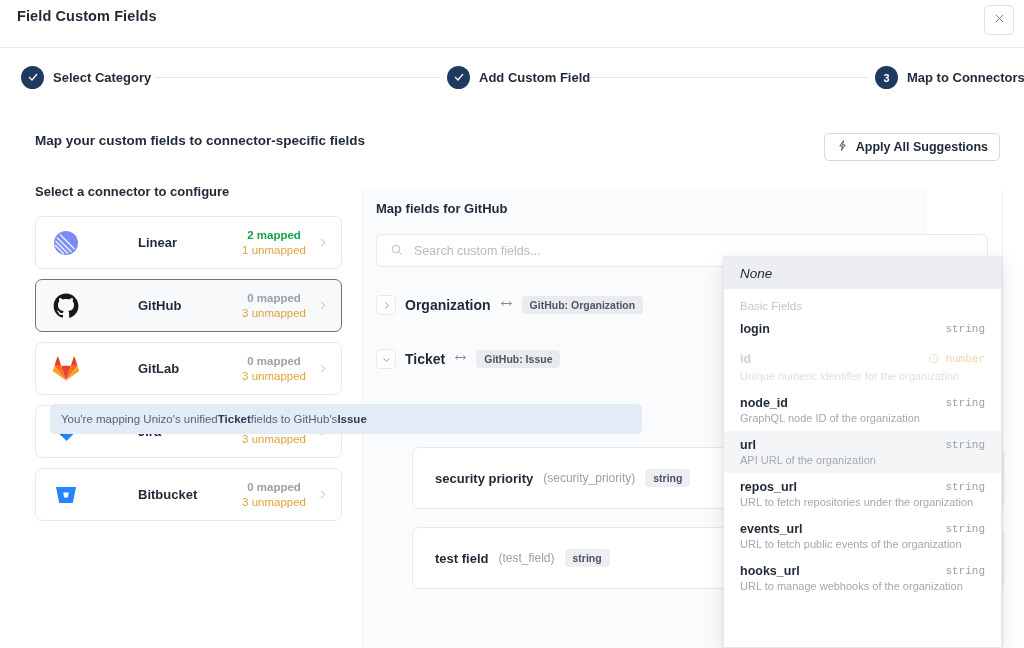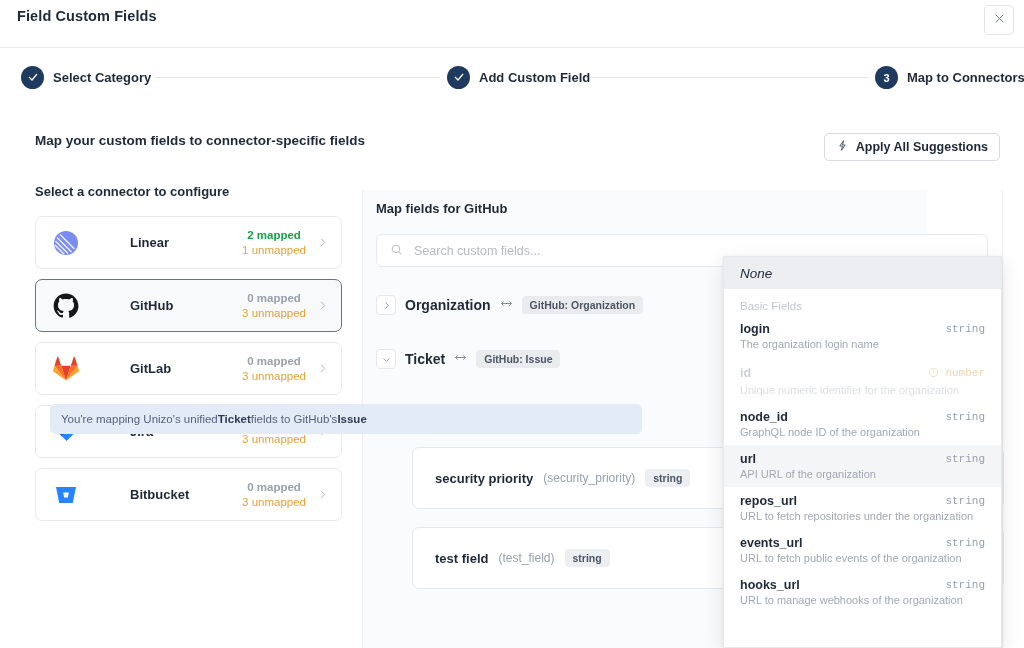--- a/index.html
+++ b/index.html
@@ -83,21 +83,21 @@
   }
   .connector-card {
     position:relative; height:53px; margin-bottom:10px;
     border:1px solid #e7e9ec; border-radius:7px; background:#fff;
     display:flex; align-items:center; cursor:pointer;
   }
   .connector-card.selected {
     border:1.6px solid #6b7280; background:#f8f9fa;
   }
   .conn-logo { width:26px; height:26px; margin-left:17px; flex:none; position:relative; }
-  .conn-name { margin-left:13px; font-size:13px; font-weight:700; color:#1f2937;padding-left:38px; }
+  .conn-name { margin-left:21px; font-size:13px; font-weight:700; color:#1f2937;padding-left:38px; }
   .conn-stats { margin-left:auto; text-align:center; line-height:1.25; }
   .conn-mapped { font-size:11.5px; font-weight:600; color:#16a34a; }
   .conn-mapped.zero { color:#9aa1ab; }
   .conn-unmapped { font-size:11.5px; color:#e0a33a; }
   .conn-chevron { margin-left:11px; margin-right:13px; }
   .conn-chevron svg { width:11px; height:11px; stroke:#9aa1ab; stroke-width:1.7; fill:none; }
 
   
   .main-panel {
     position:absolute; left:362px; top:190px; width:565px; height:458px;
@@ -448,21 +448,20 @@
 
   <div class="dropdown">
     <div class="dd-none">None</div>
     <div class="dd-section">Basic Fields</div>
 
     <div class="dd-item">
       <div class="dd-row">
         <span class="dd-name">login</span>
         <span class="dd-type">string</span>
       </div>
-      <div class="dd-desc">The organization login name</div>
     </div>
 
     <div class="dd-item disabled">
       <div class="dd-row">
         <span class="dd-name">id</span>
         <span class="warn-icon">
           <span>
             <svg viewBox="0 0 24 24">
                 <circle cx="12" cy="12" r="9"></circle>
                 <line x1="12" y1="7.5" x2="12" y2="13"></line>

